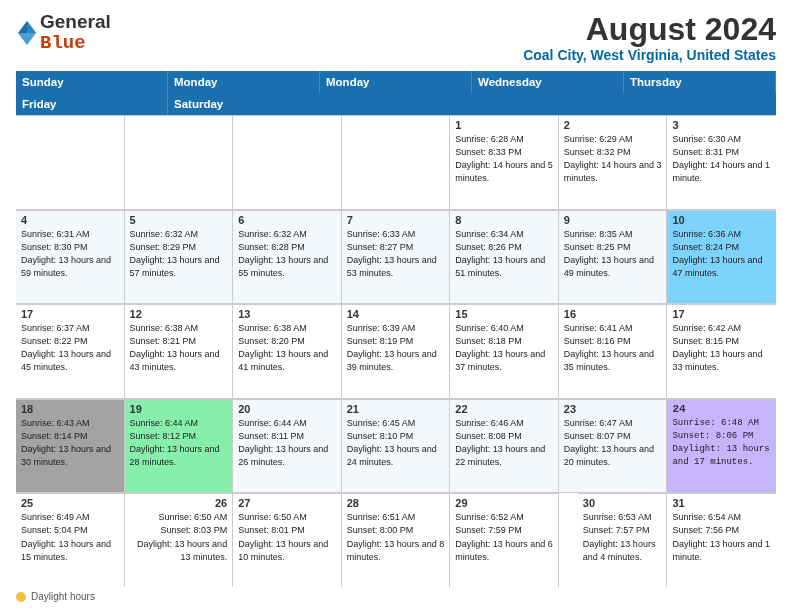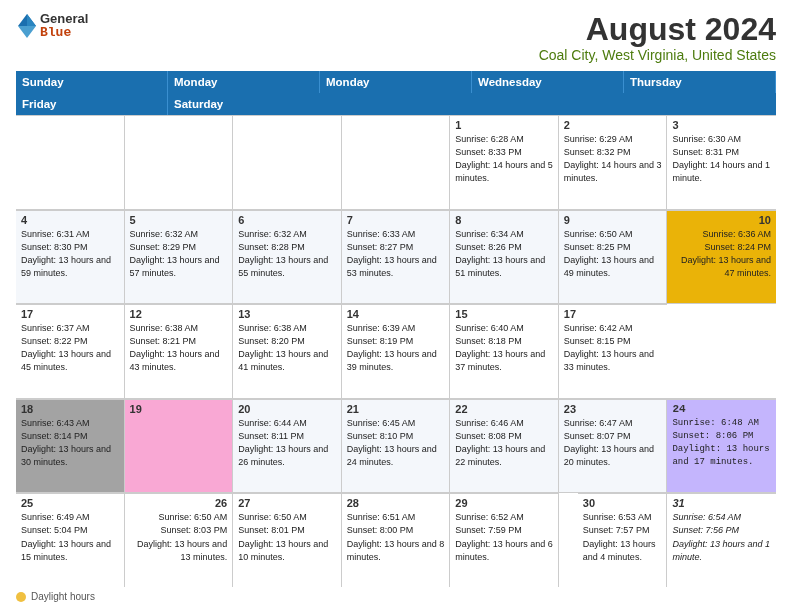--- a/index.html
+++ b/index.html
@@ -24,21 +24,21 @@
       margin-bottom: 8px;
     }
     .logo {
       display: flex;
       align-items: center;
       gap: 0;
     }
     .logo-text {
       display: flex;
       flex-direction: column;
-      font-size: 13px;
+      font-size: 19px;
       font-weight: bold;
       line-height: 1.1;
     }
     .logo-general { color: #333; }
     .logo-blue { color: #c2410c; font-family: Liberation Mono, monospace; }
     .logo-icon {
       width: 22px;
       height: 28px;
       margin-right: 2px;
     }
@@ -46,21 +46,22 @@
       text-align: right;
     }
     .month-title {
       font-size: 32px;
       font-weight: bold;
       color: #333;
       line-height: 1.1;
     }
     .location {
       font-size: 14px;
-      color: #4d7c0f;
+      color: #0369a1;
+      font-weight: bold;
     }
     .calendar {
       flex: 1;
       display: flex;
       flex-direction: column;
     }
     .cal-header {
       display: grid;
       grid-template-columns: repeat(5, 1fr);
       background: #1a6faf;
@@ -218,26 +219,26 @@
           </div>
           <div class="cal-cell" style="background: rgb(244, 247, 251);">
             <span class="day-num">8</span>
             <div class="cell-info">Sunrise: 6:34 AM
 Sunset: 8:26 PM
 Daylight: 13 hours
 and 51 minutes.</div>
           </div>
           <div class="cal-cell" style="background: rgb(244, 247, 251);">
             <span class="day-num">9</span>
-            <div class="cell-info">Sunrise: 6:50 AM
+            <div class="cell-info">Sunrise: 8:35 AM
 Sunset: 8:25 PM
 Daylight: 13 hours
 and 49 minutes.</div>
           </div>
-          <div class="cal-cell" style="background: #eab308; text-align: right;">
+          <div class="cal-cell" style="background: #7dd3fc;">
             <span class="day-num">10</span>
             <div class="cell-info">Sunrise: 6:36 AM
 Sunset: 8:24 PM
 Daylight: 13 hours
 and 47 minutes.</div>
           </div>
         </div>
         <div class="cal-row">
           <div class="cal-cell" style="background: rgb(255, 255, 255);">
             <span class="day-num">17</span>
@@ -266,39 +267,50 @@
 Sunset: 8:19 PM
 Daylight: 13 hours
 and 39 minutes.</div>
           </div>
           <div class="cal-cell" style="background: rgb(255, 255, 255);">
             <span class="day-num">15</span>
             <div class="cell-info">Sunrise: 6:40 AM
 Sunset: 8:18 PM
 Daylight: 13 hours
 and 37 minutes.</div>
+          </div>
+          <div class="cal-cell" style="background: rgb(255, 255, 255);">
+            <span class="day-num">16</span>
+            <div class="cell-info">Sunrise: 6:41 AM
+Sunset: 8:16 PM
+Daylight: 13 hours
+and 35 minutes.</div>
           </div>
           <div class="cal-cell" style="background: rgb(255, 255, 255);">
             <span class="day-num">17</span>
             <div class="cell-info">Sunrise: 6:42 AM
 Sunset: 8:15 PM
 Daylight: 13 hours
 and 33 minutes.</div>
           </div>
         </div>
         <div class="cal-row">
           <div class="cal-cell" style="background: #a3a3a3;">
             <span class="day-num">18</span>
             <div class="cell-info">Sunrise: 6:43 AM
 Sunset: 8:14 PM
 Daylight: 13 hours
 and 30 minutes.</div>
           </div>
-          <div class="cal-cell" style="background: #f9a8d4;">
+          <div class="cal-cell" style="background: #86efac;">
             <span class="day-num">19</span>
+            <div class="cell-info">Sunrise: 6:44 AM
+Sunset: 8:12 PM
+Daylight: 13 hours
+and 28 minutes.</div>
           </div>
           <div class="cal-cell" style="background: rgb(244, 247, 251);">
             <span class="day-num">20</span>
             <div class="cell-info">Sunrise: 6:44 AM
 Sunset: 8:11 PM
 Daylight: 13 hours
 and 26 minutes.</div>
           </div>
           <div class="cal-cell" style="background: rgb(244, 247, 251);">
             <span class="day-num">21</span>
@@ -365,21 +377,21 @@
 Daylight: 13 hours
 and 6 minutes.</div>
           </div>
           <div class="cal-cell" style="background: rgb(255, 255, 255); margin-left: 19px;">
             <span class="day-num">30</span>
             <div class="cell-info">Sunrise: 6:53 AM
 Sunset: 7:57 PM
 Daylight: 13 hours
 and 4 minutes.</div>
           </div>
-          <div class="cal-cell" style="background: rgb(255, 255, 255); font-style: italic;">
+          <div class="cal-cell" style="background: rgb(255, 255, 255);">
             <span class="day-num">31</span>
             <div class="cell-info">Sunrise: 6:54 AM
 Sunset: 7:56 PM
 Daylight: 13 hours
 and 1 minute.</div>
           </div>
         </div>
       </div>
   </div>
 

